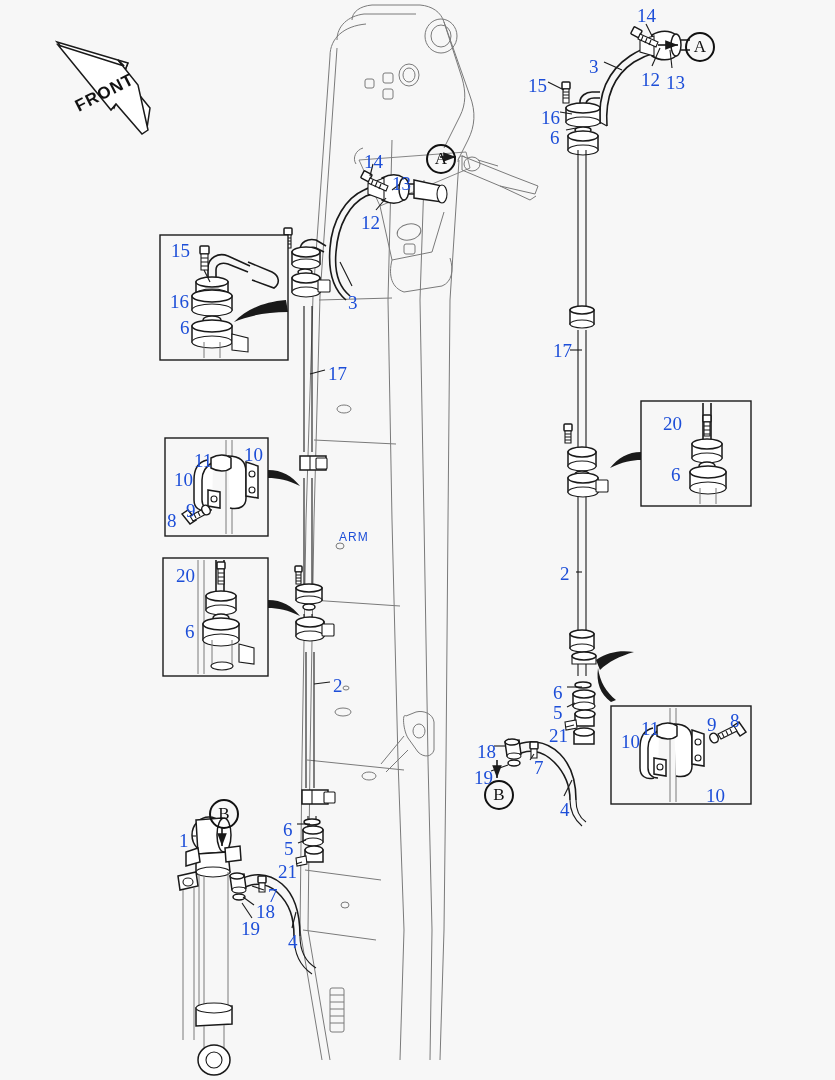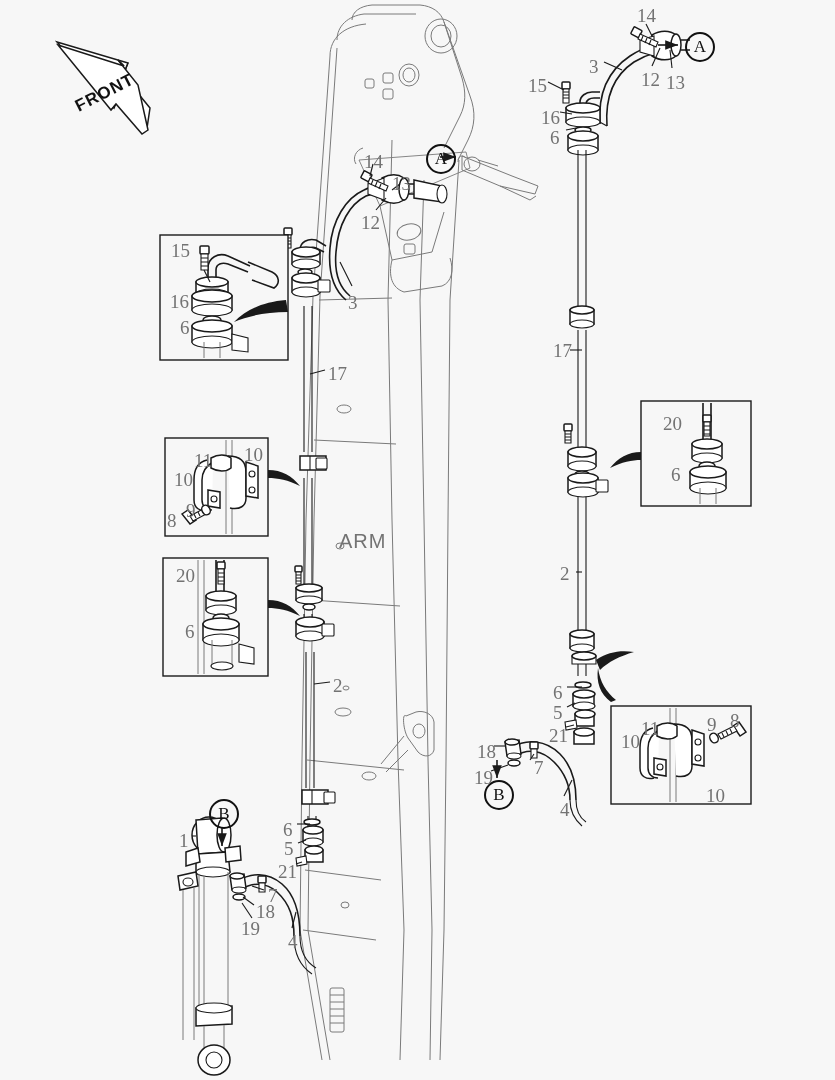--- a/index.html
+++ b/index.html
@@ -9,26 +9,26 @@
     font-family:"Liberation Serif",serif;
     overflow:hidden;
     position:relative;
   }
   #stage{position:absolute;left:0;top:0;width:835px;height:1080px;}
   svg.layer{position:absolute;left:0;top:0;width:835px;height:1080px;}
   .lbl{
     position:absolute;
     font-family:"Liberation Serif",serif;
     font-size:19px;
-    color:#737373;
+    color:#1d4ed8;
     line-height:1;
     white-space:nowrap;
     user-select:none;
   }
-  .lbl.arm{font-size:20px;letter-spacing:1px;font-family:"Liberation Sans",sans-serif;}
+  .lbl.arm{font-size:12px;letter-spacing:1px;font-family:"Liberation Sans",sans-serif;}
   .circref{
     position:absolute;
     width:26px;height:26px;
     border:2px solid #111;
     border-radius:50%;
     font-family:"Liberation Serif",serif;
     font-size:17px;
     display:flex;align-items:center;justify-content:center;
     color:#111;background:transparent;
   }

